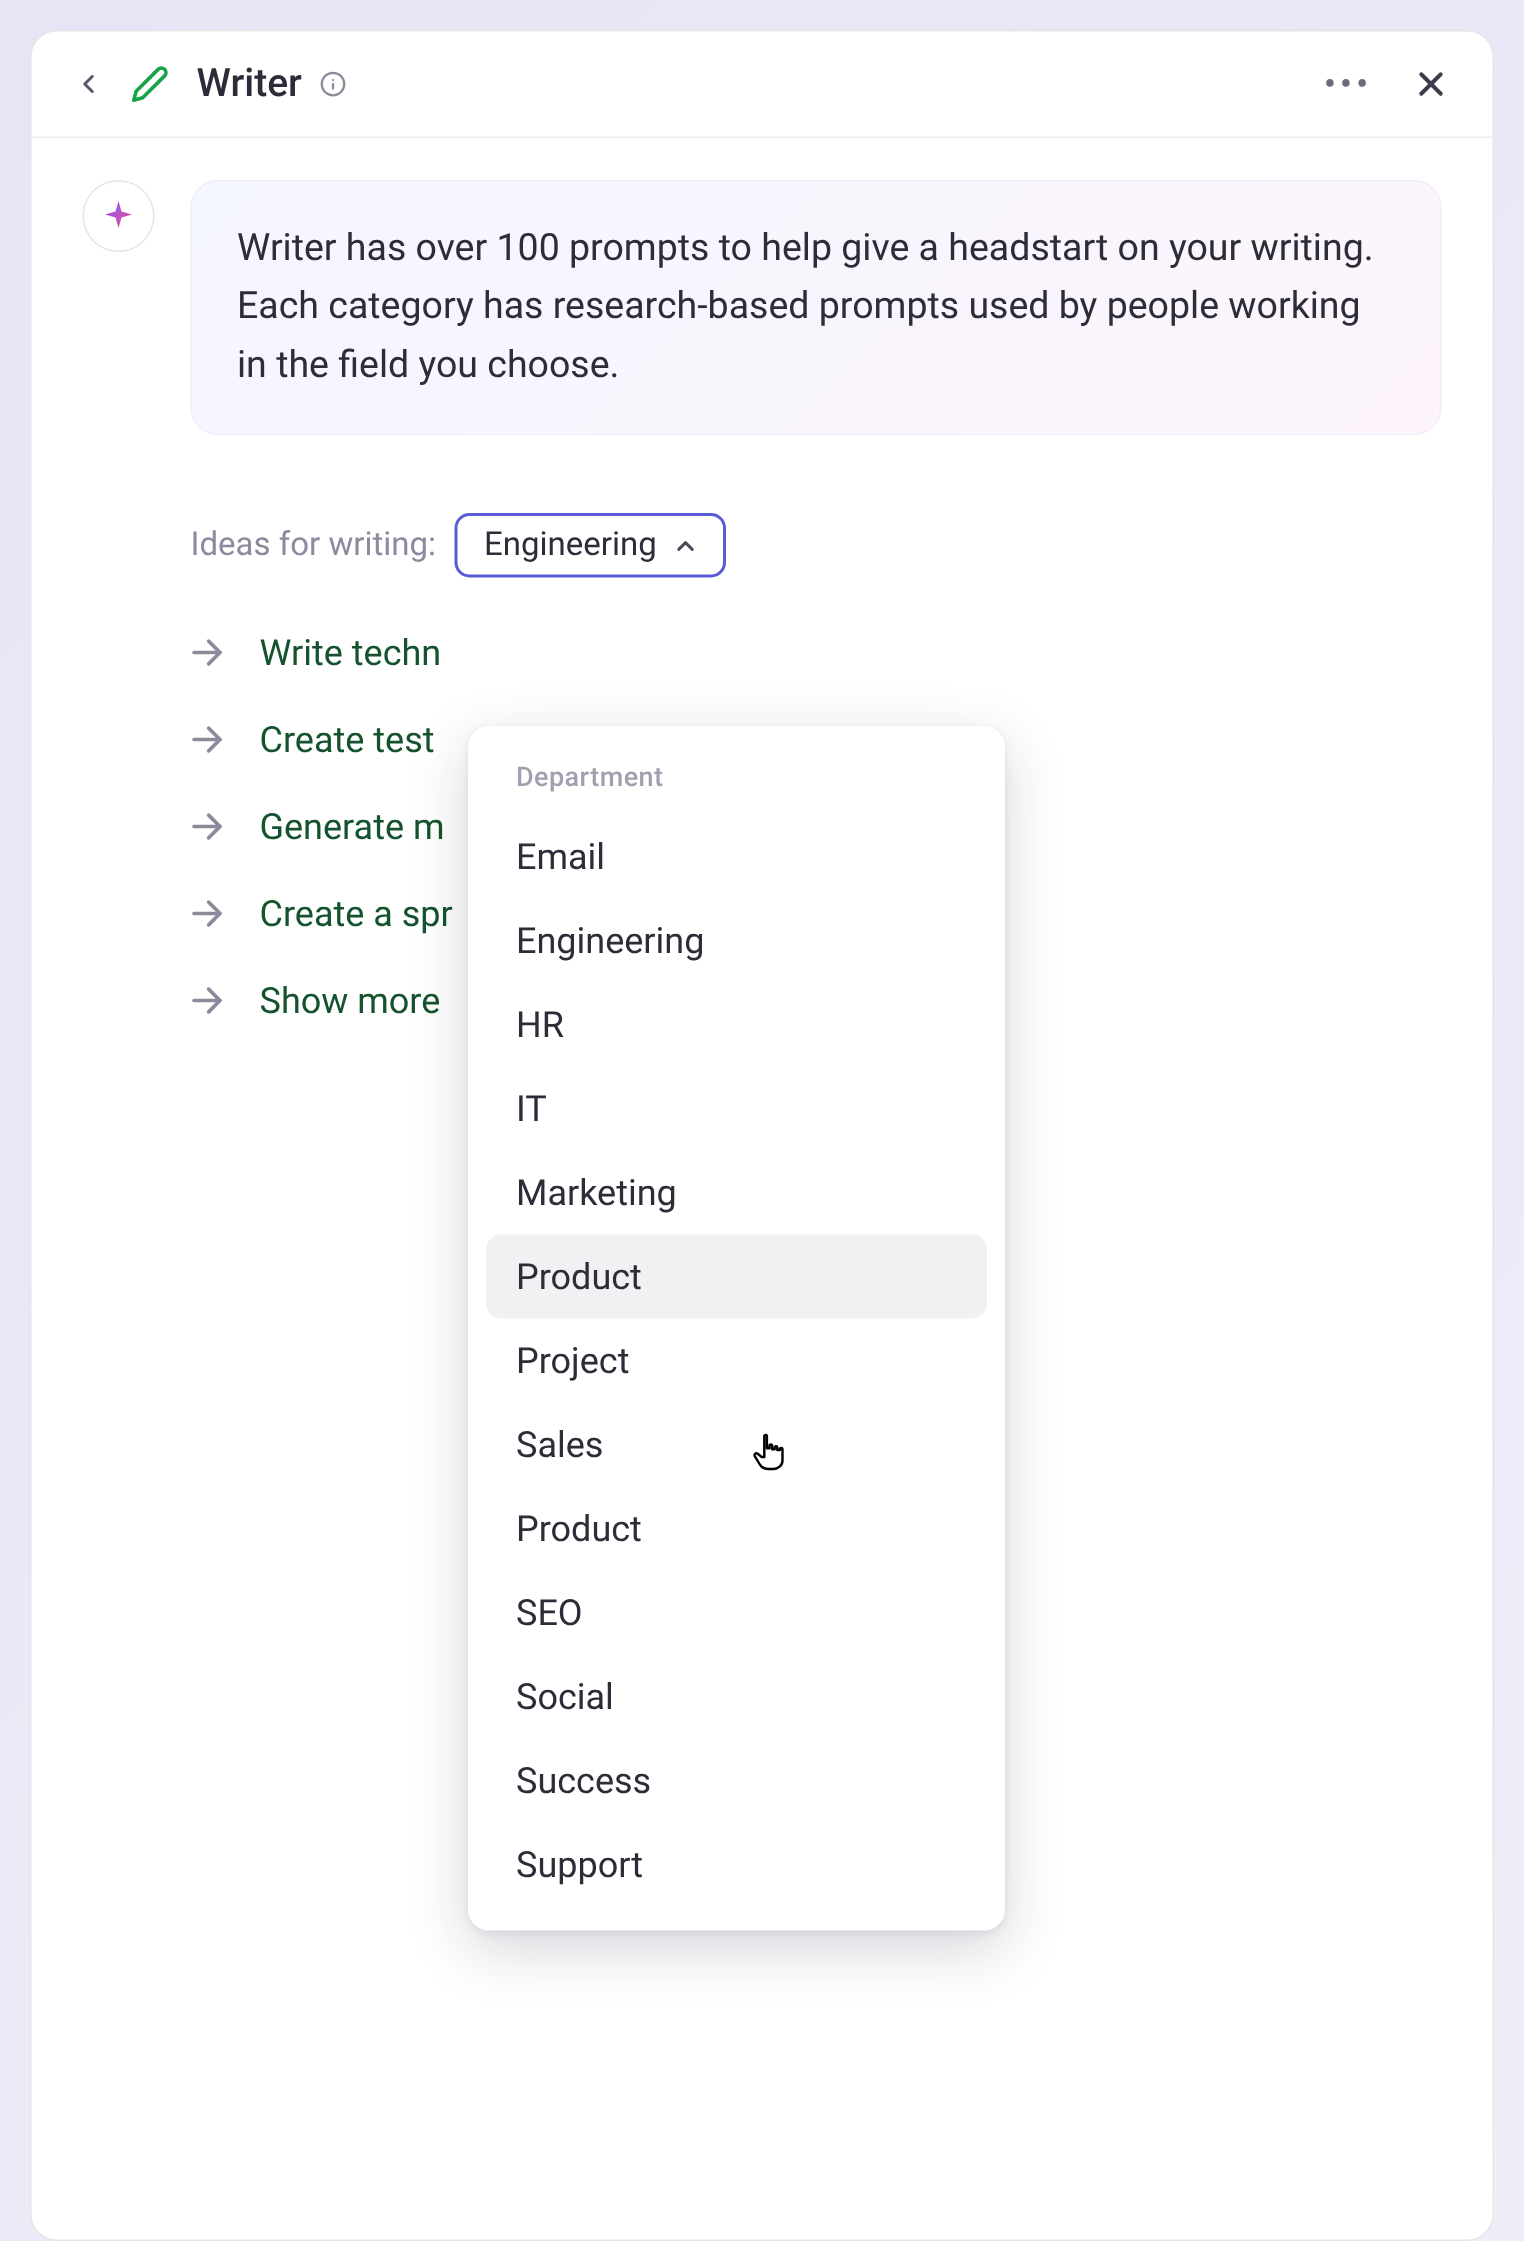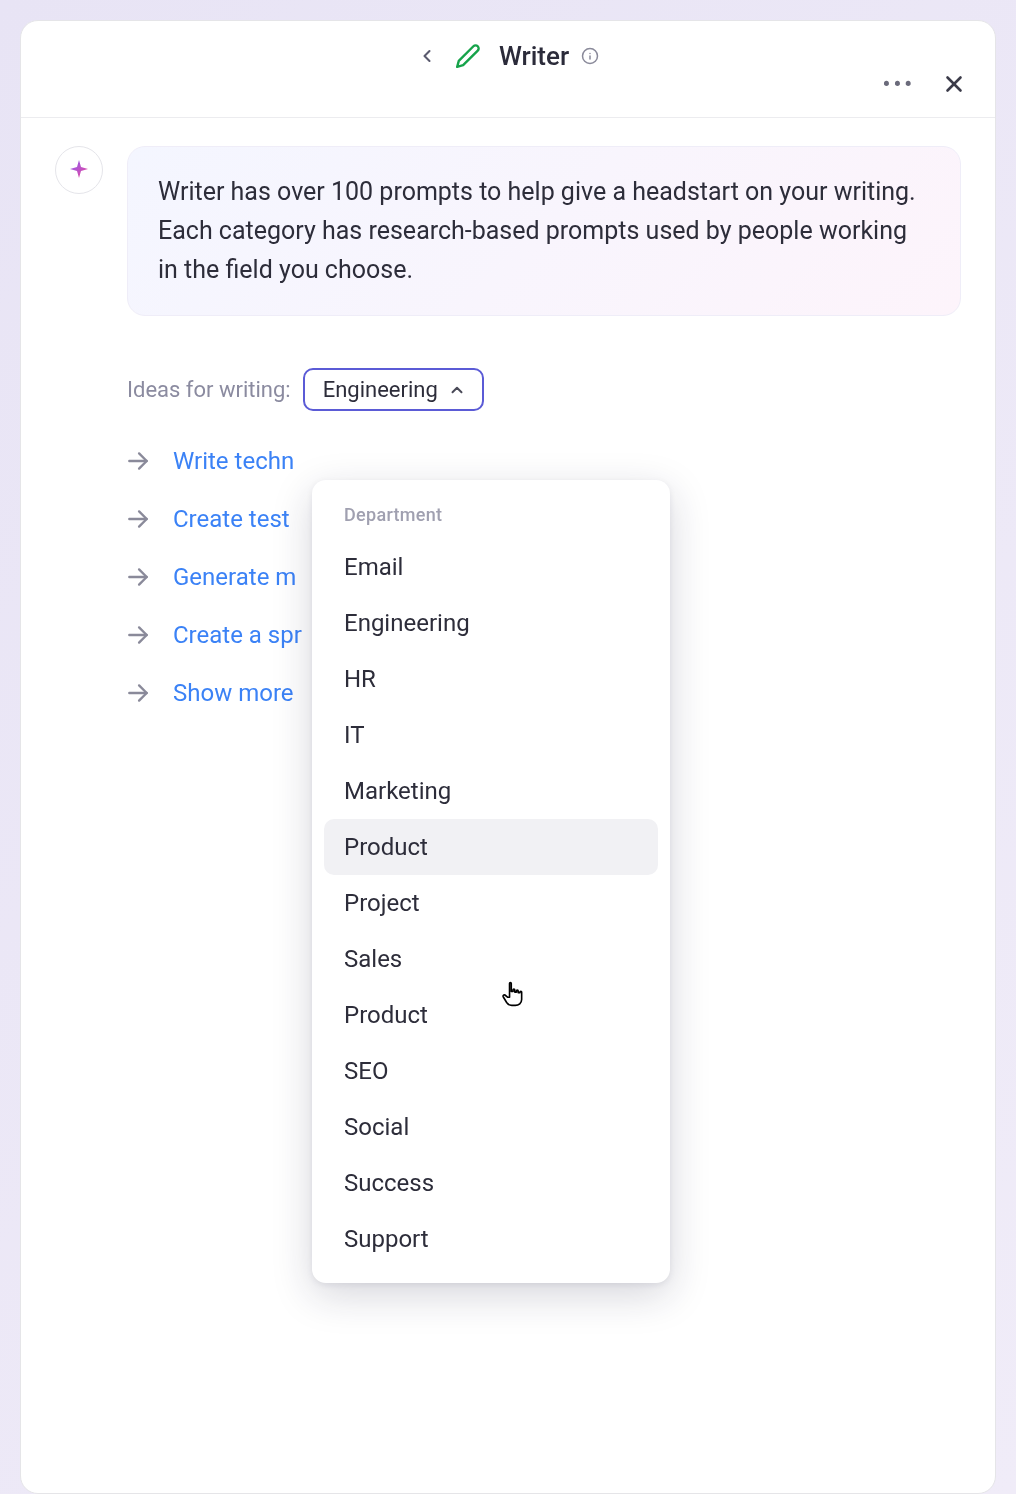--- a/index.html
+++ b/index.html
@@ -20,21 +20,20 @@
       display: flex;
       flex-direction: column;
       overflow: hidden;
       position: relative;
     }
     .header {
       display: flex;
       align-items: center;
       padding: 20px 28px;
       border-bottom: 1px solid #ececef;
-      flex-direction: column;
     }
     .header-left {
       display: flex;
       align-items: center;
       gap: 18px;
     }
     .back-btn { color: #5a5a6e; cursor: pointer; display:flex; }
     .pencil { color: #16a34a; display:flex; }
     .title { font-size: 26px; font-weight: 500; color: #2b2b3a; }
     .info-icon { color: #8a8a9a; display:flex; margin-left: -6px; }
@@ -90,30 +89,30 @@
       margin-top: 22px;
       margin-left: 70px;
       display: flex;
       flex-direction: column;
       gap: 2px;
     }
     .prompt-item {
       display: flex; align-items: center; gap: 22px;
       padding: 14px 0;
       font-size: 24px;
-      color: #3b82f6;
+      color: #14532d;
       cursor: pointer;
     }
     .prompt-item .arrow { color: #8a8a9a; display:flex; min-width:26px;}
     .prompt-text { white-space: nowrap; overflow: hidden;}
 
     
     .dropdown {
       position: absolute;
-      top: 362px;
+      top: 392px;
       left: 291px;
       width: 358px;
       background: #fff;
       border-radius: 14px;
       box-shadow: 0 12px 40px rgba(30,30,60,0.18), 0 2px 6px rgba(30,30,60,0.08);
       padding: 20px 12px 16px 12px;
       z-index: 50;
     }
     .dd-header {
       color: #a0a0b0;

